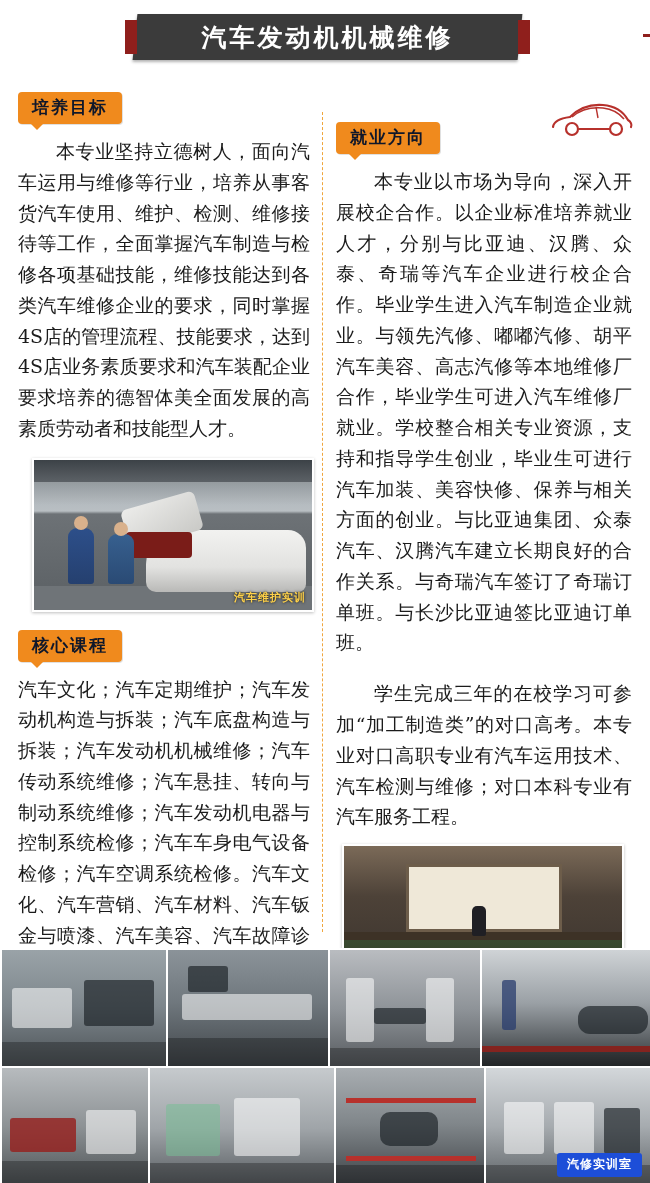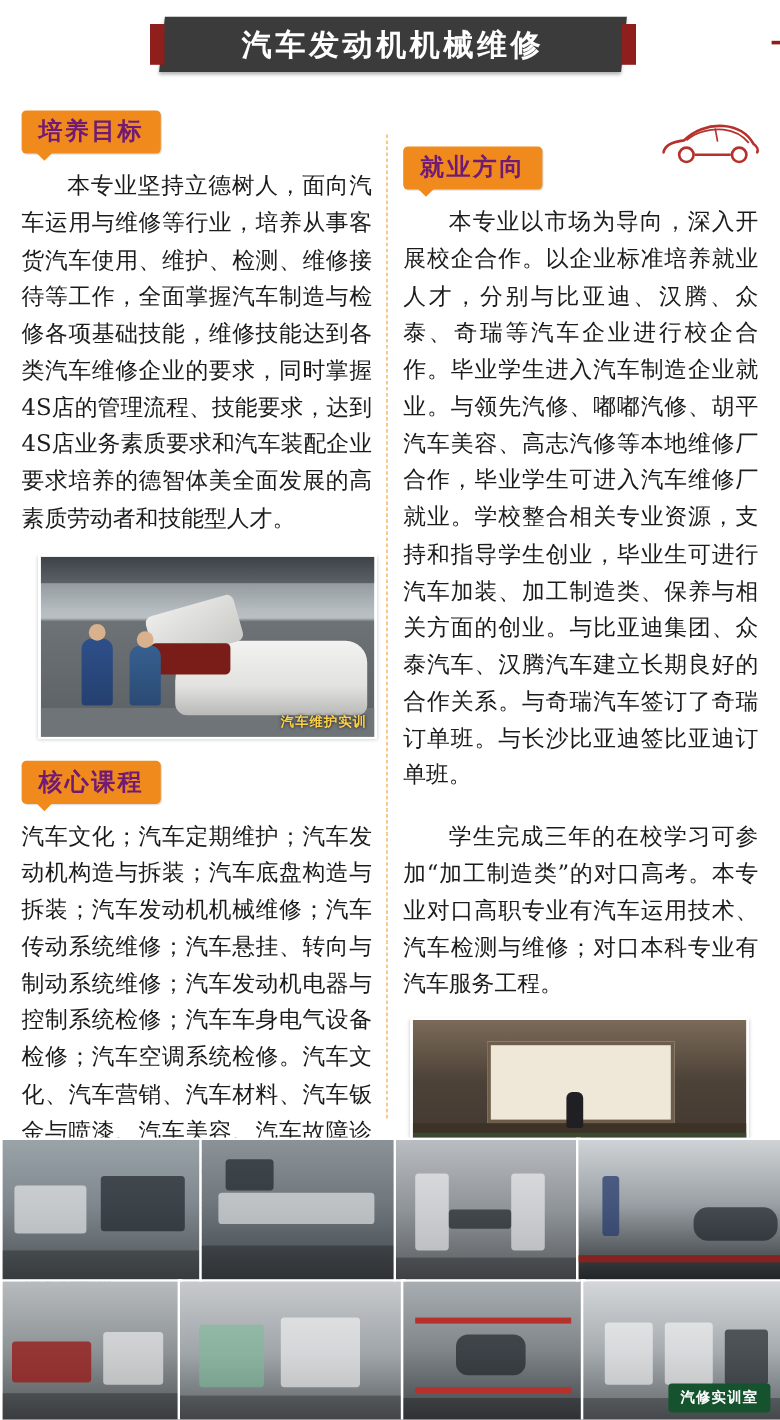--- a/index.html
+++ b/index.html
@@ -67,22 +67,22 @@
     width: 16px; height: 3px;
     background: #8f1f1c;
   }
   .title-deco.left  { left: 128px; }
   .title-deco.right { left: 508px; }
 
   
   .tag {
     display: inline-block;
     background: #f08a1d;
-    color: #701a75;
-    font-size: 20px;
+    color: #0f172a;
+    font-size: 17px;
     font-weight: bold;
     letter-spacing: 2px;
     padding: 4px 14px 5px 14px;
     border-radius: 4px;
     position: relative;
     box-shadow: 1px 1px 0 rgba(0,0,0,0.12);
   }
   .tag:after {
     content: "";
     position: absolute;
@@ -318,21 +318,21 @@
   .cell .floorline {
     position: absolute;
     left: 0; bottom: 0; width: 100%;
     background: rgba(0,0,0,0.28);
   }
 
   .strip-caption {
     position: absolute;
     right: 8px;
     bottom: 6px;
-    background: #14532d;
+    background: #1d4ed8;
     color: #ffffff;
     font-size: 12px;
     font-weight: bold;
     letter-spacing: 1px;
     padding: 3px 10px 4px 10px;
     border-radius: 3px;
   }
 </style>
 </head>
 <body>
@@ -387,21 +387,21 @@
     </div>
 
   </div>
 
   <div class="col-right">
 
     <div class="block">
       <div class="tagwrap">
         <span class="tag">就业方向</span>
       </div>
-      <p class="para">本专业以市场为导向，深入开展校企合作。以企业标准培养就业人才，分别与比亚迪、汉腾、众泰、奇瑞等汽车企业进行校企合作。毕业学生进入汽车制造企业就业。与领先汽修、嘟嘟汽修、胡平汽车美容、高志汽修等本地维修厂合作，毕业学生可进入汽车维修厂就业。学校整合相关专业资源，支持和指导学生创业，毕业生可进行汽车加装、加工制造类、保养与相关方面的创业。与比亚迪集团、众泰汽车、汉腾汽车建立长期良好的合作关系。与奇瑞汽车签订了奇瑞订单班。与长沙比亚迪签比亚迪订单班。</p>
+      <p class="para">本专业以市场为导向，深入开展校企合作。以企业标准培养就业人才，分别与比亚迪、汉腾、众泰、奇瑞等汽车企业进行校企合作。毕业学生进入汽车制造企业就业。与领先汽修、嘟嘟汽修、胡平汽车美容、高志汽修等本地维修厂合作，毕业学生可进入汽车维修厂就业。学校整合相关专业资源，支持和指导学生创业，毕业生可进行汽车加装、美容快修、保养与相关方面的创业。与比亚迪集团、众泰汽车、汉腾汽车建立长期良好的合作关系。与奇瑞汽车签订了奇瑞订单班。与长沙比亚迪签比亚迪订单班。</p>
     </div>
 
     <div class="block" style="margin-top:20px;">
       <p class="para">学生完成三年的在校学习可参加“加工制造类”的对口高考。本专业对口高职专业有汽车运用技术、汽车检测与维修；对口本科专业有汽车服务工程。</p>
     </div>
 
     <div class="photo" id="photo-ceremony" style="margin-left:6px;">
       <div class="screen"></div>
       <div class="stage"></div>
       <div class="presenter"></div>

